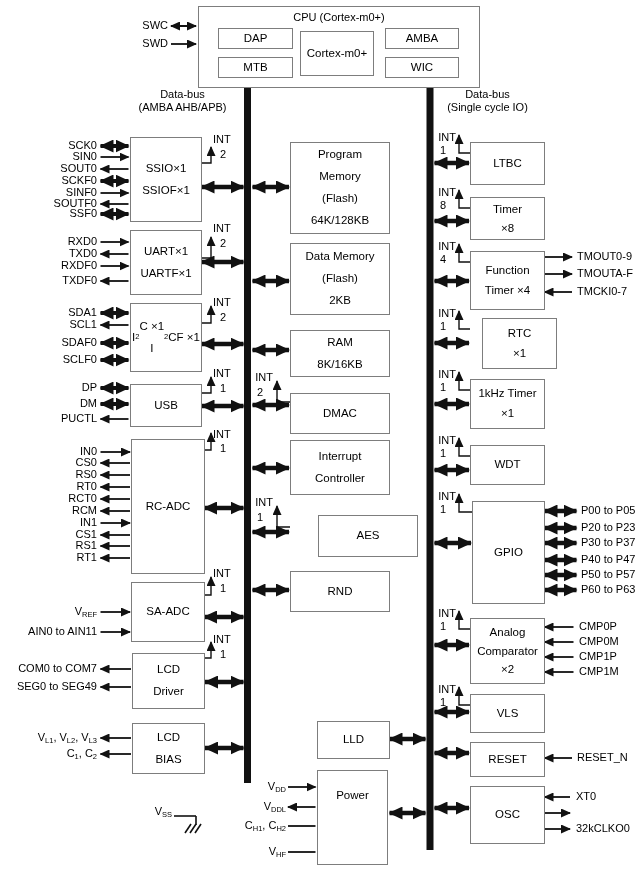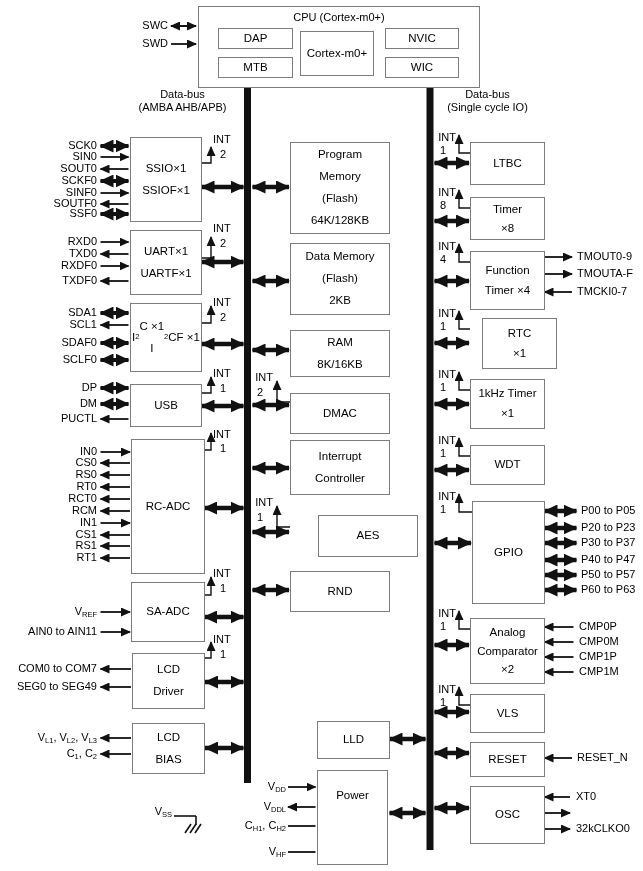--- a/index.html
+++ b/index.html
@@ -166,21 +166,21 @@
     <line class="gd" x1="185" y1="833" x2="191" y2="824"></line>
     <line class="gd" x1="190" y1="833" x2="196" y2="824"></line>
     <line class="gd" x1="195" y1="833" x2="201" y2="824"></line>
   </g>
 </svg>
 
 <div style="position:absolute;left:198px;top:6px;width:280px;height:80px;border:1px solid #7d7d7d;background:#fff;">
   <div class="lbl c" style="left:0;top:4px;width:100%;">CPU (Cortex-m0+)</div>
   <div class="blk" style="left:19px;top:21px;width:73px;height:19px;">DAP</div>
   <div class="blk" style="left:101px;top:24px;width:72px;height:43px;">Cortex-m0+</div>
-  <div class="blk" style="left:186px;top:21px;width:72px;height:19px;">NVIC</div>
+  <div class="blk" style="left:186px;top:21px;width:72px;height:19px;">AMBA</div>
   <div class="blk" style="left:19px;top:50px;width:73px;height:19px;">MTB</div>
   <div class="blk" style="left:186px;top:50px;width:72px;height:19px;">WIC</div>
 </div>
 
 <div class="lbl r" style="left:128px;top:19px;width:40px;">SWC</div>
 <div class="lbl r" style="left:128px;top:37px;width:40px;text-align:right;">SWD</div>
 
 <div class="lbl c" style="left:135px;top:88px;width:95px;">
   <div>Data-bus</div>
   <div>(AMBA AHB/APB)</div>

